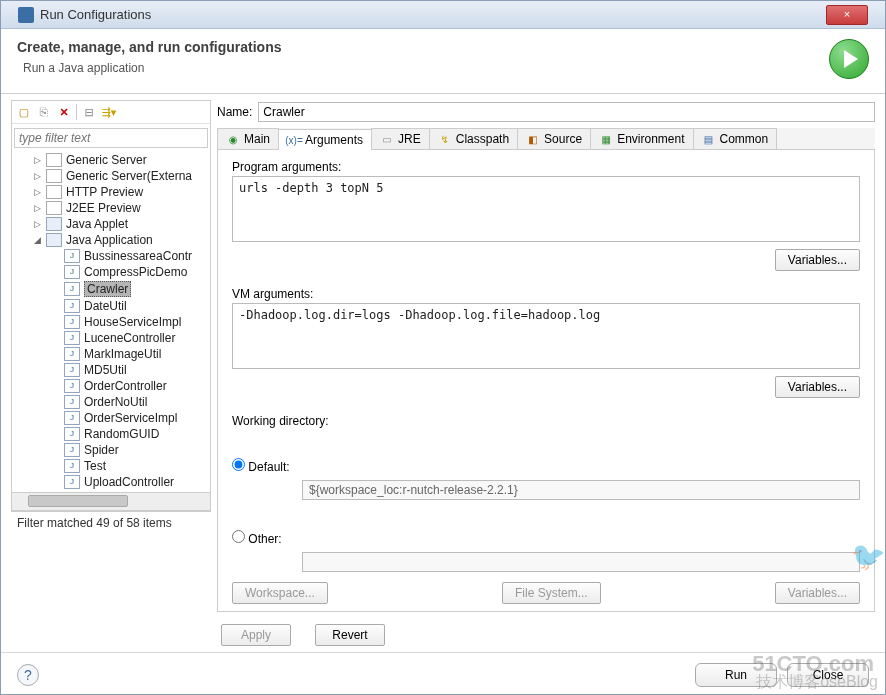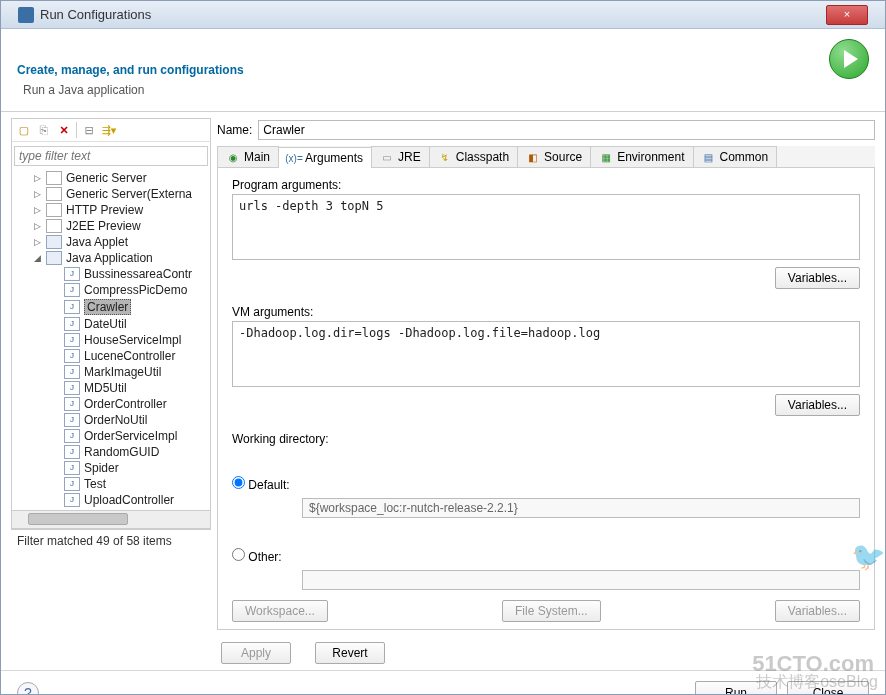--- a/index.html
+++ b/index.html
@@ -3,21 +3,21 @@
 <meta charset="utf-8">
 <style>
 * { box-sizing: border-box; margin: 0; padding: 0; }
 body { font-family: "Segoe UI", Tahoma, sans-serif; font-size: 12px; background: #fff; width: 886px; height: 695px; overflow: hidden; border: 1px solid #8a9db5; }
 .titlebar { height: 28px; background: linear-gradient(to bottom, #e8eef7, #cfdceb); display: flex; align-items: center; padding: 0 17px; border-bottom: 1px solid #b0c0d4; }
 .titlebar-icon { width: 16px; height: 16px; background: #3a6ea5; border-radius: 2px; margin-right: 6px; display: inline-block; }
 .titlebar-text { flex: 1; color: #333; font-size: 13px; }
 .close-btn { width: 42px; height: 20px; background: linear-gradient(to bottom, #e07070, #c83c3c); border: 1px solid #a02828; border-radius: 2px; color: #fff; text-align: center; line-height: 16px; font-size: 11px; cursor: pointer; }
 .header { padding: 10px 16px 14px 16px; background: #fff; display: flex; align-items: flex-start; justify-content: space-between; border-bottom: 1px solid #d0d0d0; }
 .header-left { flex: 1; }
-.header-title { font-size: 12px; font-weight: bold; color: #0369a1; margin-bottom: 6px; margin-top: 24px; }
+.header-title { font-size: 14px; font-weight: bold; color: #404040; margin-bottom: 6px; }
 .header-sub { font-size: 12px; color: #555; margin-left: 6px; }
 .run-icon { width: 40px; height: 40px; border-radius: 50%; background: radial-gradient(circle at 35% 30%, #8edc8e, #2ea82e); border: 1px solid #1a801a; display: flex; align-items: center; justify-content: center; }
 .run-icon::after { content: ""; border-left: 14px solid #fff; border-top: 9px solid transparent; border-bottom: 9px solid transparent; margin-left: 4px; }
 .body-area { display: flex; height: 558px; padding: 6px 10px 2px 10px; }
 .left-pane { width: 200px; display: flex; flex-direction: column; border: 1px solid #ccc; border-top: none; }
 .toolbar { height: 24px; display: flex; align-items: center; padding: 2px 4px; gap: 4px; border: 1px solid #ccc; border-bottom: 1px solid #e0e0e0; }
 .tb-icon { width: 16px; height: 16px; display: inline-flex; align-items: center; justify-content: center; font-size: 11px; }
 .tb-new { color: #b87700; }
 .tb-dup { color: #888; }
 .tb-del { color: #c00; font-weight: bold; }
@@ -59,21 +59,21 @@
 .btn { border: 1px solid #aaa; background: linear-gradient(to bottom, #fdfdfd, #ececec); padding: 3px 12px; font-size: 12px; border-radius: 2px; cursor: pointer; min-width: 70px; }
 .btn.disabled { color: #999; }
 .wd-row { display: flex; align-items: center; margin: 4px 0; }
 .wd-label { width: 70px; }
 .wd-input { flex: 1; border: 1px solid #bbb; padding: 2px 6px; font-size: 12px; background: #f8f8f8; color: #666; margin-top: 48px; }
 .wd-btns { display: flex; justify-content: space-between; gap: 22px; margin-top: 10px; }
 .footer-btns { display: flex; justify-content: flex-start; gap: 24px; padding: 12px 4px 4px 4px; }
 .bottom-row { display: flex; justify-content: space-between; align-items: center; padding: 10px 16px; border-top: 1px solid #d8d8d8; }
 .help-icon { width: 22px; height: 22px; border: 1px solid #aaa; border-radius: 50%; color: #4a6a9a; display: flex; align-items: center; justify-content: center; font-size: 14px; cursor: pointer; background: #f4f7fb; }
 .run-close { display: flex; gap: 10px; }
-.run-close .btn { min-width: 82px; padding: 4px 18px; }
+.run-close .btn { min-width: 82px; padding: 4px 18px; border-radius: 6px; }
 .watermark { position: absolute; right: 12px; bottom: 18px; font-size: 22px; color: rgba(100,100,100,0.35); font-family: Arial; font-weight: bold; pointer-events: none; }
 .watermark2 { position: absolute; right: 8px; bottom: 2px; font-size: 16px; color: rgba(100,100,100,0.35); pointer-events: none; }
 .bird { position: absolute; right: 0px; top: 540px; font-size: 28px; color: rgba(120,100,60,0.5); pointer-events: none; }
 </style>
 </head>
 <body>
 
 <div class="titlebar">
   <span class="titlebar-icon"></span>
   <span class="titlebar-text">Run Configurations</span>

